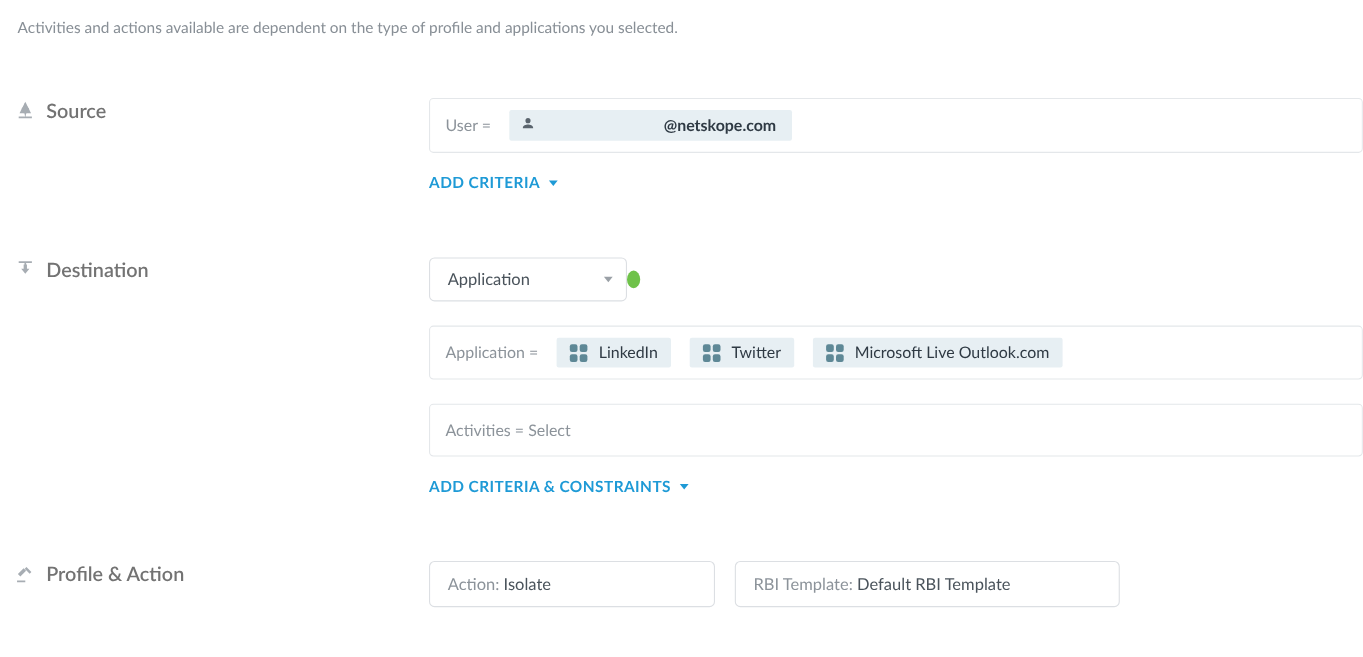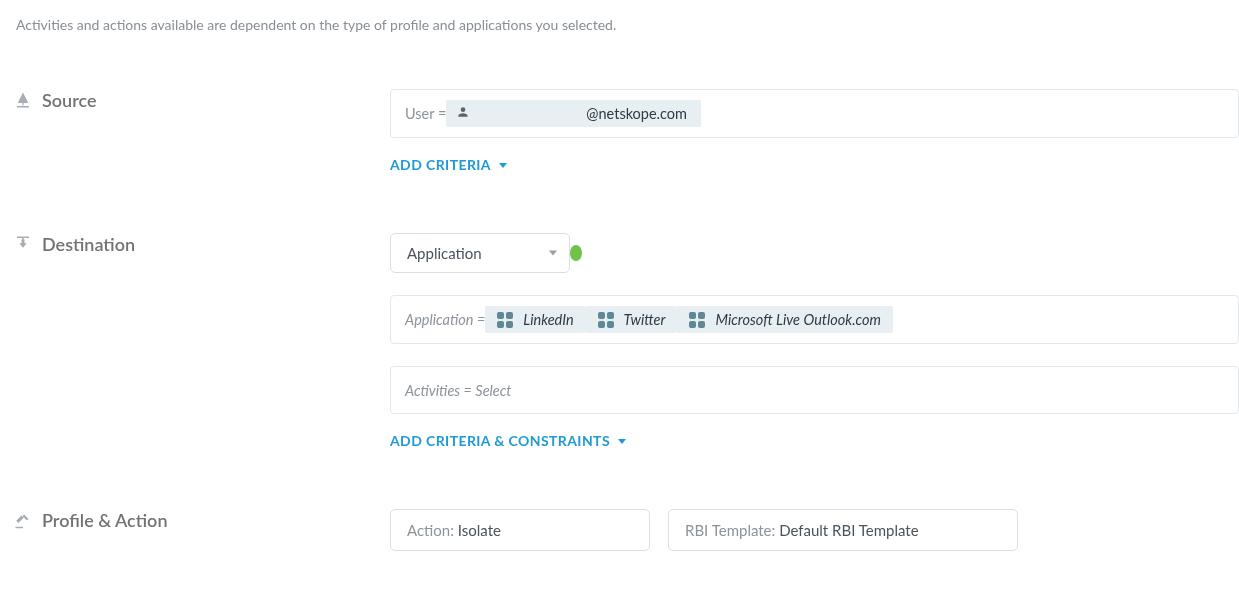--- a/index.html
+++ b/index.html
@@ -36,41 +36,41 @@
     .col {
       flex: 1;
     }
     .criteria-box {
       border: 1px solid #e4e7ea;
       border-radius: 4px;
       padding: 10px 14px;
       display: flex;
       align-items: center;
       flex-wrap: wrap;
-      gap: 0;
+      gap: 17px;
       min-height: 48px;
       background: #fff;
     }
     .criteria-box + .criteria-box { margin-top: 22px; }
     .criteria-label {
       color: #8c939a;
       font-size: 14.5px;
       white-space: nowrap;
     }
     .chip {
       background: #e7eff3;
       border-radius: 2px;
       padding: 5px 12px;
       color: #2f3a44;
       font-size: 14.5px;
       display: inline-flex;
       align-items: center;
       gap: 10px;
     }
-    .chip.wide { background: #e7eff3; padding: 5px 14px 5px 10px; }
+    .chip.wide { background: #e7eff3; padding: 5px 14px 5px 10px; font-weight: bold; }
     .chip .user-icon svg { fill: #5a646d; }
     .app-squares {
       width: 16px; height: 16px;
       display: grid; grid-template-columns: 1fr 1fr; grid-template-rows: 1fr 1fr; gap: 2px;
     }
     .app-squares span { background: #5e8896; border-radius: 2px; }
     .add-link {
       margin-top: 18px;
       color: #1e9ad6;
       font-weight: 700;
@@ -131,21 +131,21 @@
       border-radius: 5px;
       padding: 11px 40px 11px 16px;
       position: relative;
       background: #fff;
       cursor: pointer;
       color: #4a535b;
       font-size: 15px;
     }
     .pa-select.wide { min-width: 350px; }
     .pa-select .key { color: #8c939a; }
-    .mt22 { margin-top: 22px; font-style: italic; }
+    .mt22 { margin-top: 22px; }
   </style>
 </head>
 <body>
 
 <div class="intro">Activities and actions available are dependent on the type of profile and applications you selected.</div>
 
 <div class="section first">
   <div class="side">
     <span class="icon">
       <svg viewBox="0 0 24 24" width="18" height="18">

